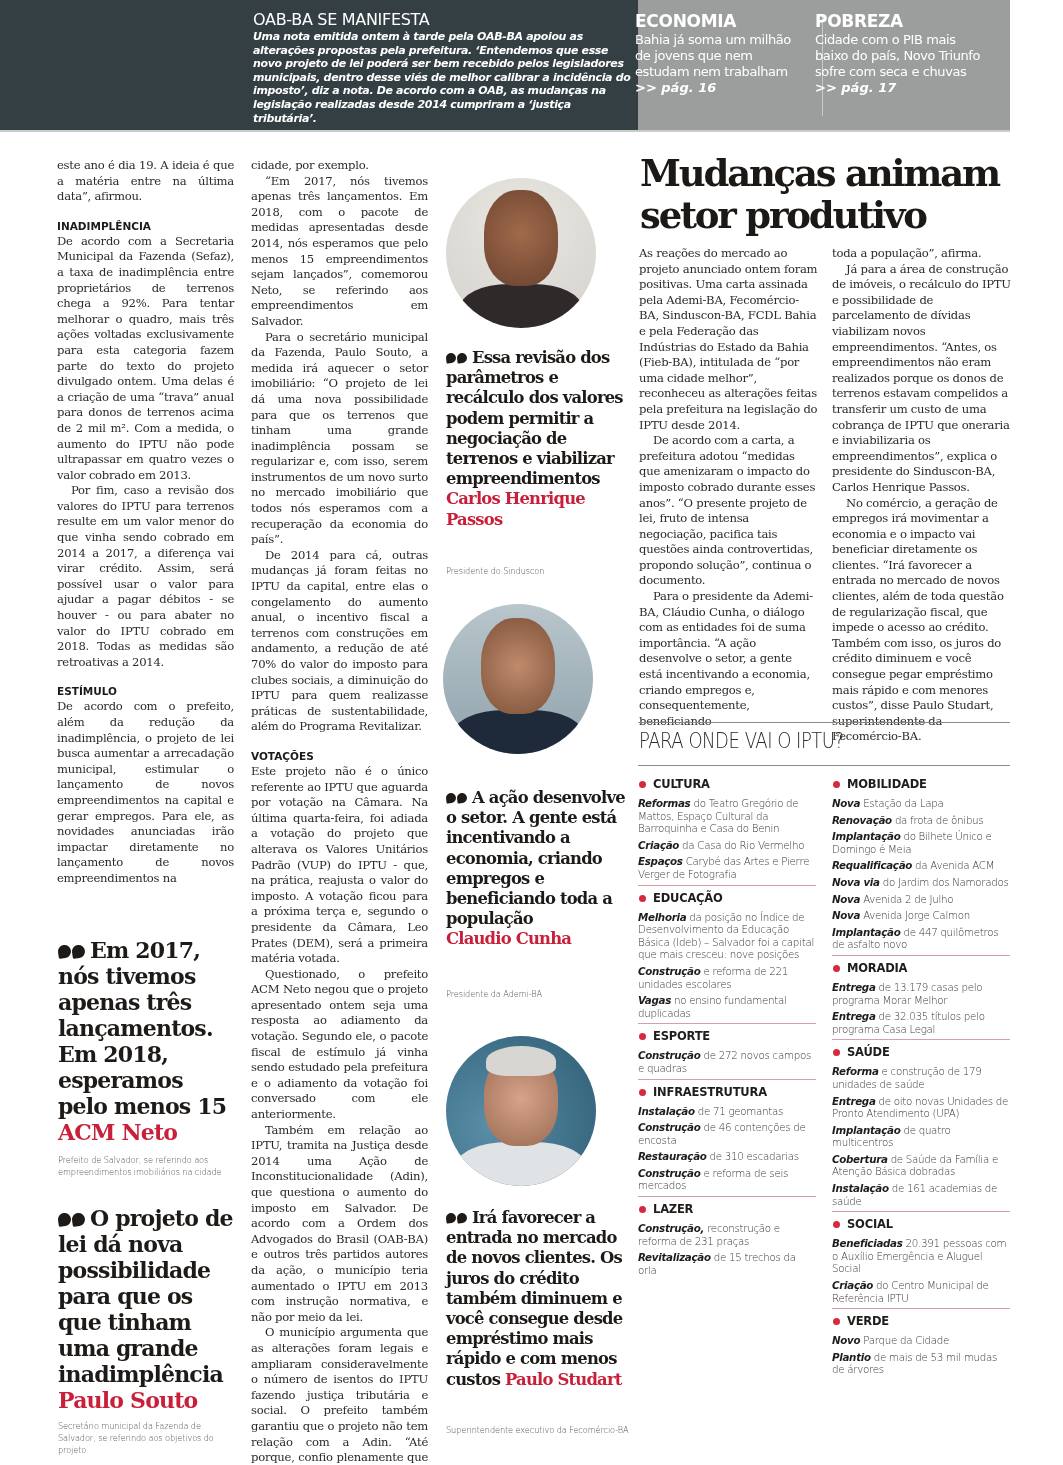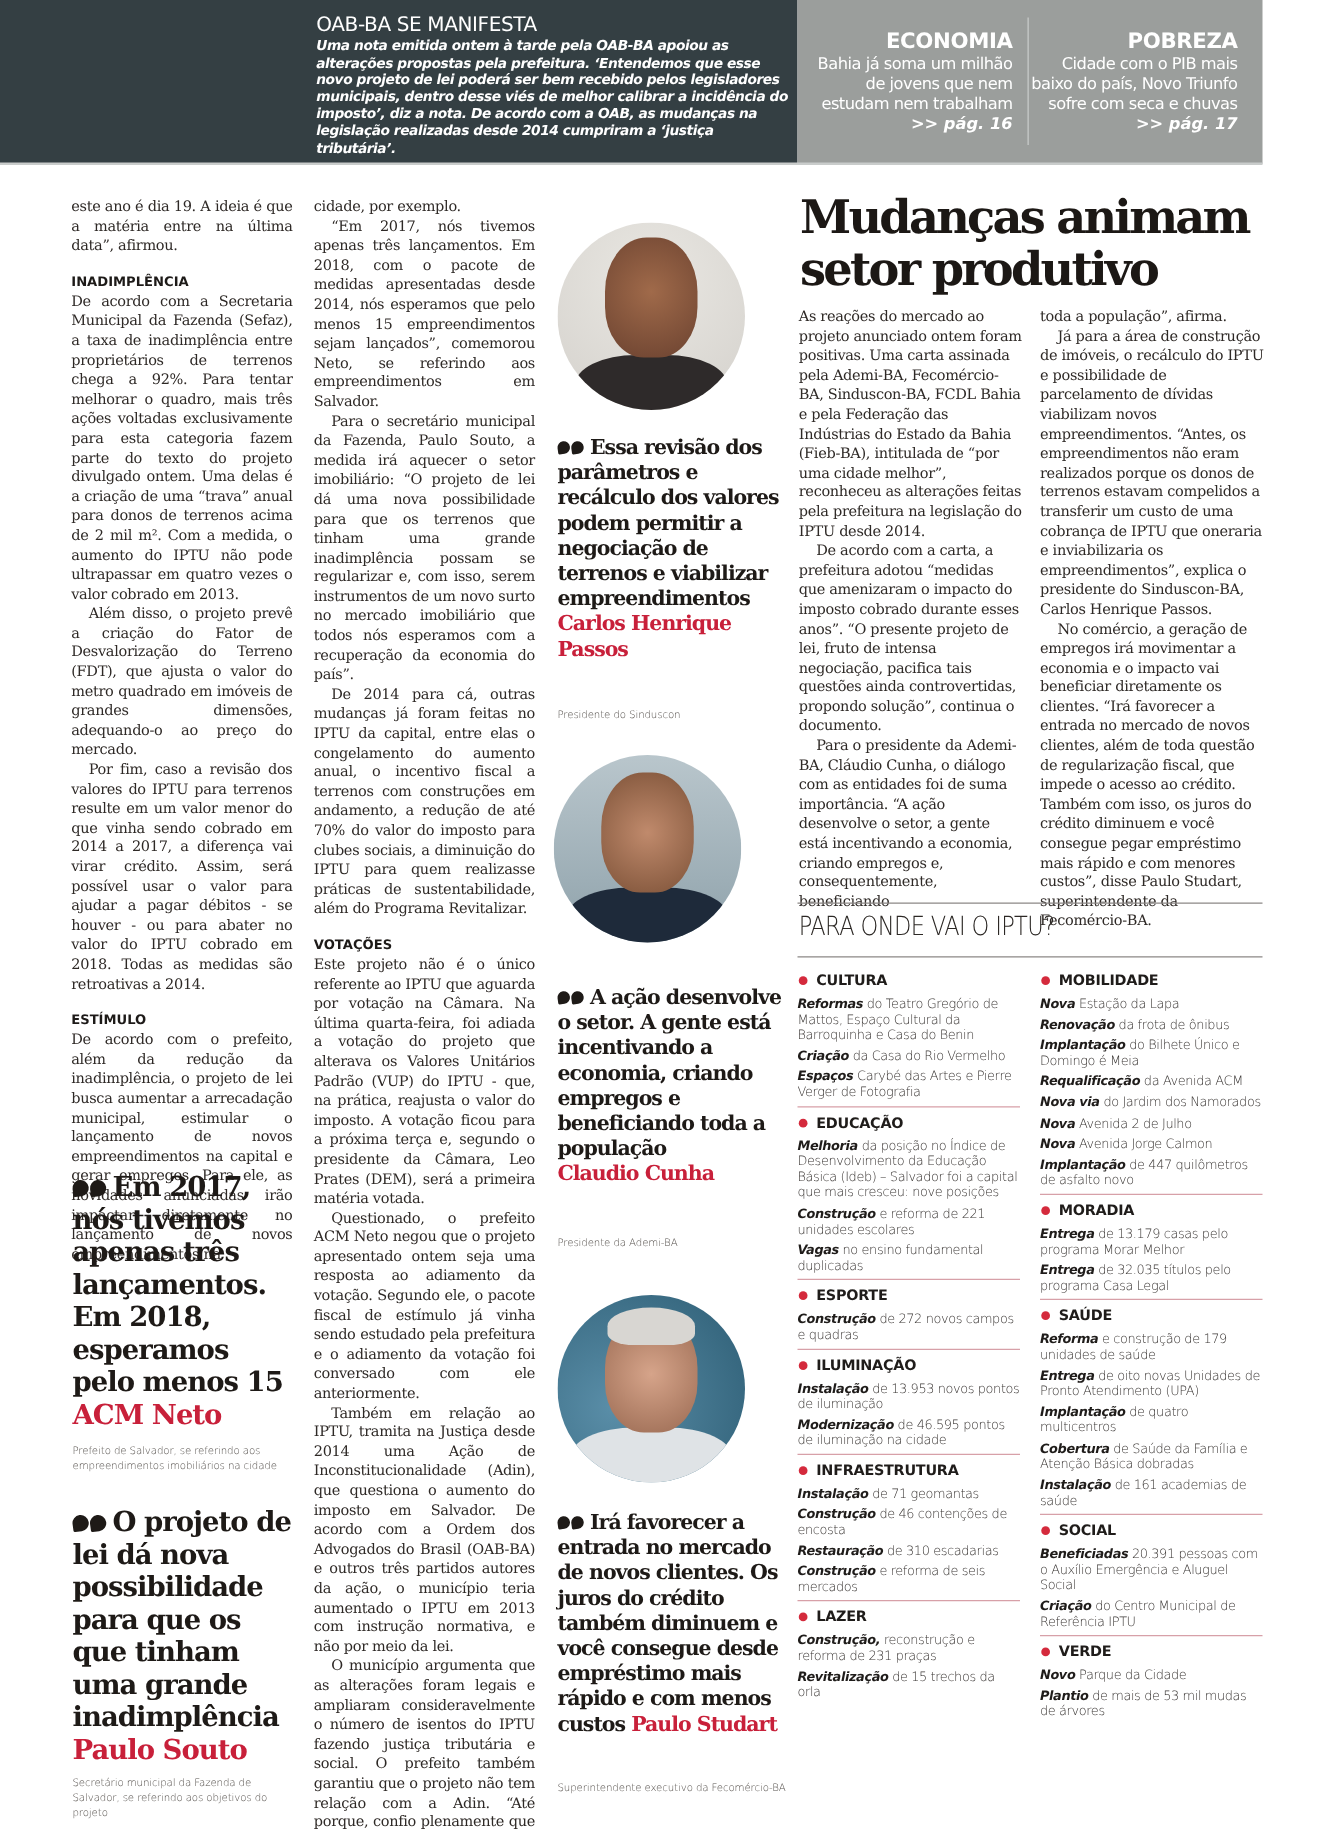--- a/index.html
+++ b/index.html
@@ -7,21 +7,21 @@
   body { position: relative; font-family: "DejaVu Serif", serif; color: #2a2522; }
 
   
   .topband { position: absolute; left: 0; top: 0; width: 1063px; height: 131px; padding-left: 11px; }
   .band-dark { position: absolute; left: 0; top: 0; width: 638px; height: 131px; background: #343f43; }
   .band-grey { position: absolute; left: 638px; top: 0; width: 372px; height: 131px; background: #9b9e9c; }
   .band-rule { position: absolute; left: 0; top: 130px; width: 1010px; height: 2px; background: #c9cccb; }
   .oab { position: absolute; left: 253px; top: 10px; width: 380px; color: #fff; }
   .oab-title { font-family: "DejaVu Sans", sans-serif; font-size: 16px; letter-spacing: -0.3px; line-height: 20px; }
   .oab-text { font-family: "DejaVu Sans", sans-serif; font-style: italic; font-weight: bold; font-size: 11px; line-height: 13.6px; letter-spacing: -0.35px; }
-  .teaser { position: absolute; top: 22px; width: 175px; text-align: right; color: #fff; font-family: "DejaVu Sans", sans-serif; }
+  .teaser { position: absolute; top: 10px; width: 175px; color: #fff; font-family: "DejaVu Sans", sans-serif; }
   .teaser.t1 { left: 635px; }
   .teaser.t2 { left: 815px; }
   .teaser-head { font-weight: bold; font-size: 17px; line-height: 22px; letter-spacing: -0.3px; }
   .teaser-text { font-weight: normal; font-size: 13px; line-height: 16px; letter-spacing: -0.4px; }
   .teaser-page { font-weight: bold; font-style: italic; font-size: 13px; line-height: 16px; }
   .teaser-divider { position: absolute; left: 822px; top: 14px; width: 1px; height: 102px; background: #c9cbca; }
 
   
   .col { position: absolute; font-size: 11.6px; line-height: 15.6px; text-align: justify; letter-spacing: -0.25px; color: #2e2926; }
   .col p { text-indent: 14px; }
@@ -100,21 +100,20 @@
     <div class="teaser-head">POBREZA</div>
     <div class="teaser-text">Cidade com o PIB mais baixo do país, Novo Triunfo sofre com seca e chuvas</div>
     <div class="teaser-page">&gt;&gt; pág. 17</div>
   </div>
 </div>
 
 <div class="col c1">
   <p class="noindent">este ano é dia 19. A ideia é que a matéria entre na última data”, afirmou.</p>
   <h4>INADIMPLÊNCIA</h4>
   <p class="noindent">De acordo com a Secretaria Municipal da Fazenda (Sefaz), a taxa de inadimplência entre proprietários de terrenos chega a 92%. Para tentar melhorar o quadro, mais três ações voltadas exclusivamente para esta categoria fazem parte do texto do projeto divulgado ontem. Uma delas é a criação de uma “trava” anual para donos de terrenos acima de 2 mil m². Com a medida, o aumento do IPTU não pode ultrapassar em quatro vezes o valor cobrado em 2013.</p>
-  <p>Além disso, o projeto prevê a criação do Fator de Desvalorização do Terreno (FDT), que ajusta o valor do metro quadrado em imóveis de grandes dimensões, adequando-o ao preço do mercado.</p>
   <p>Por fim, caso a revisão dos valores do IPTU para terrenos resulte em um valor menor do que vinha sendo cobrado em 2014 a 2017, a diferença vai virar crédito. Assim, será possível usar o valor para ajudar a pagar débitos - se houver - ou para abater no valor do IPTU cobrado em 2018. Todas as medidas são retroativas a 2014.</p>
   <h4>ESTÍMULO</h4>
   <p class="noindent">De acordo com o prefeito, além da redução da inadimplência, o projeto de lei busca aumentar a arrecadação municipal, estimular o lançamento de novos empreendimentos na capital e gerar empregos. Para ele, as novidades anunciadas irão impactar diretamente no lançamento de novos empreendimentos na</p>
 </div>
 
 <div class="pq big" style="top:937px;">
   <span class="marks"><i></i><i></i></span><span>Em 2017, nós tivemos apenas três lançamentos. Em 2018, esperamos pelo menos 15</span><br>
   <span class="name">ACM Neto</span>
 </div>
 <div class="pq-cap" style="left:58px; top:1154px; width:180px;">Prefeito de Salvador, se referindo aos empreendimentos imobiliários na cidade</div>
@@ -210,28 +209,20 @@
     <div class="ib-sec">
       <div class="ib-head">
         <span class="ib-dot"></span>
         <span>ESPORTE</span>
       </div>
       <div class="ib-item"><b>Construção</b><span> de 272 novos campos e quadras</span></div>
     </div>
     <div class="ib-sec">
       <div class="ib-head">
         <span class="ib-dot"></span>
-        <span>ILUMINAÇÃO</span>
-      </div>
-      <div class="ib-item"><b>Instalação</b><span> de 13.953 novos pontos de iluminação</span></div>
-      <div class="ib-item"><b>Modernização</b><span> de 46.595 pontos de iluminação na cidade</span></div>
-    </div>
-    <div class="ib-sec">
-      <div class="ib-head">
-        <span class="ib-dot"></span>
         <span>INFRAESTRUTURA</span>
       </div>
       <div class="ib-item"><b>Instalação</b><span> de 71 geomantas</span></div>
       <div class="ib-item"><b>Construção</b><span> de 46 contenções de encosta</span></div>
       <div class="ib-item"><b>Restauração</b><span> de 310 escadarias</span></div>
       <div class="ib-item"><b>Construção</b><span> e reforma de seis mercados</span></div>
     </div>
     <div class="ib-sec">
       <div class="ib-head">
         <span class="ib-dot"></span>

